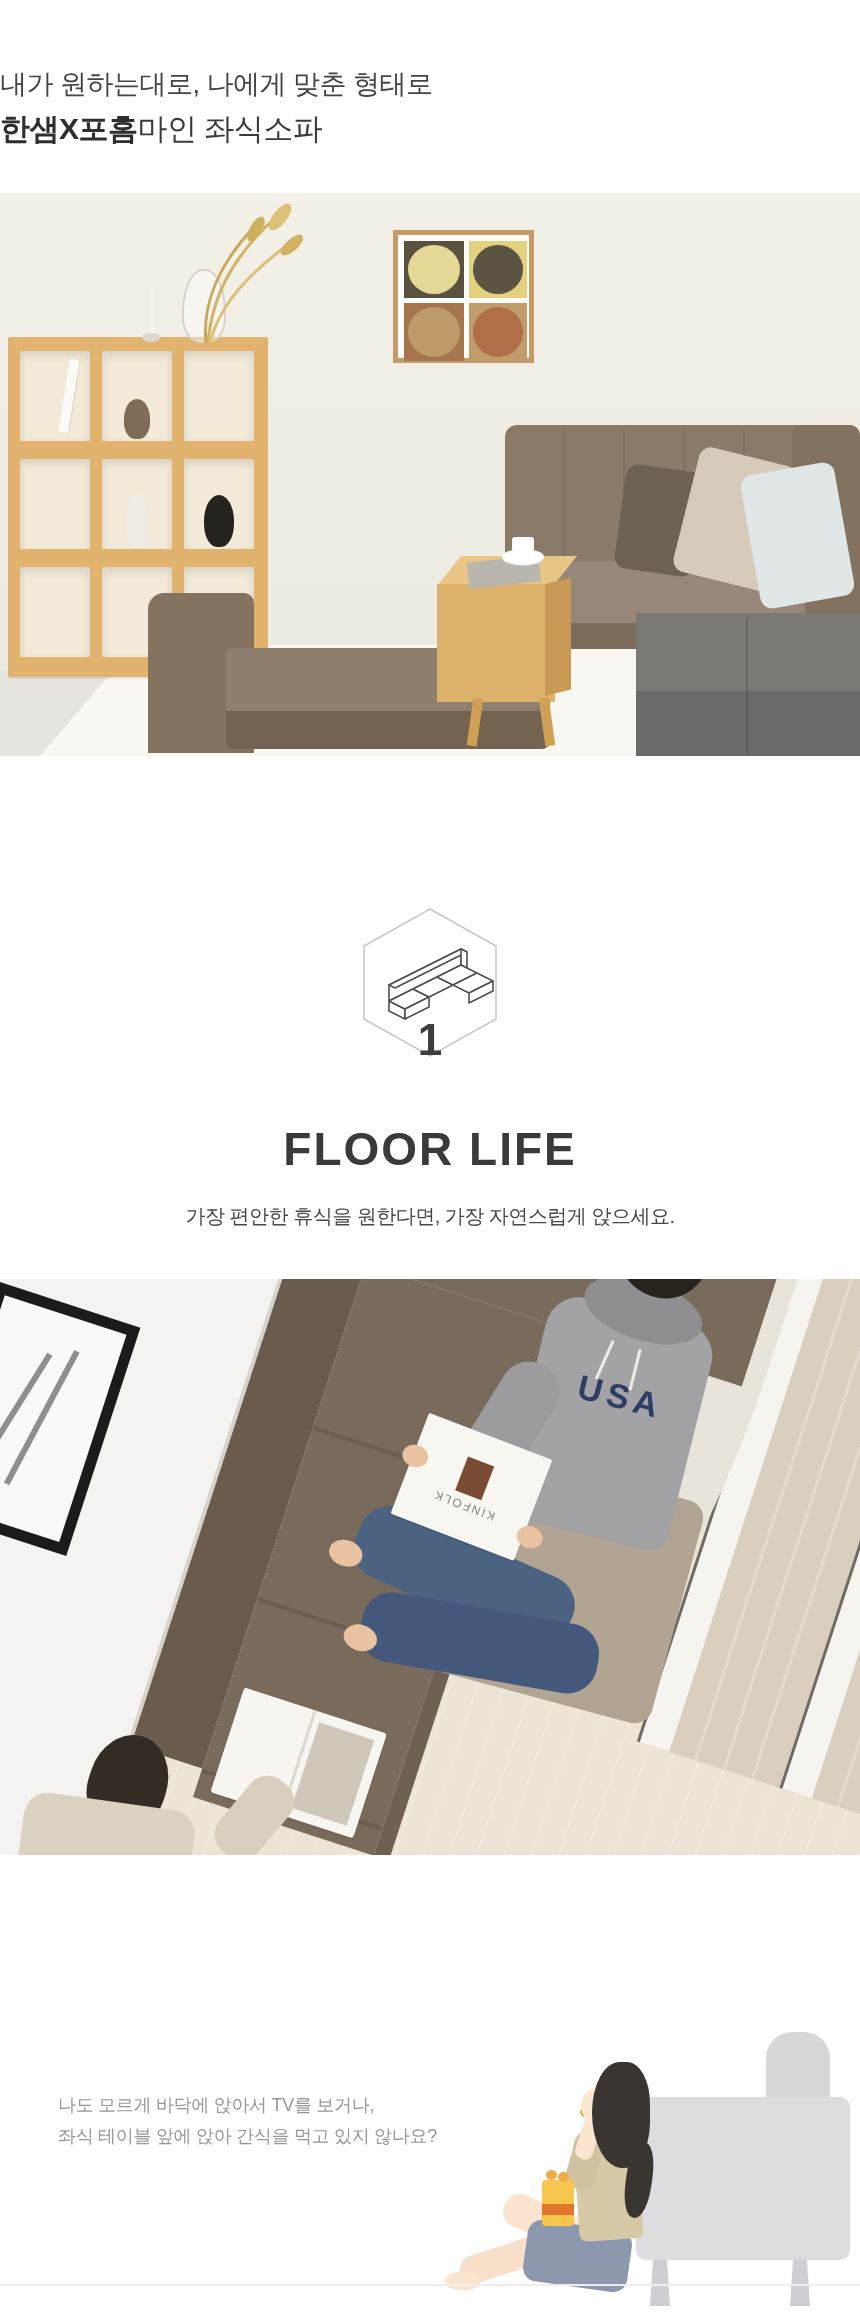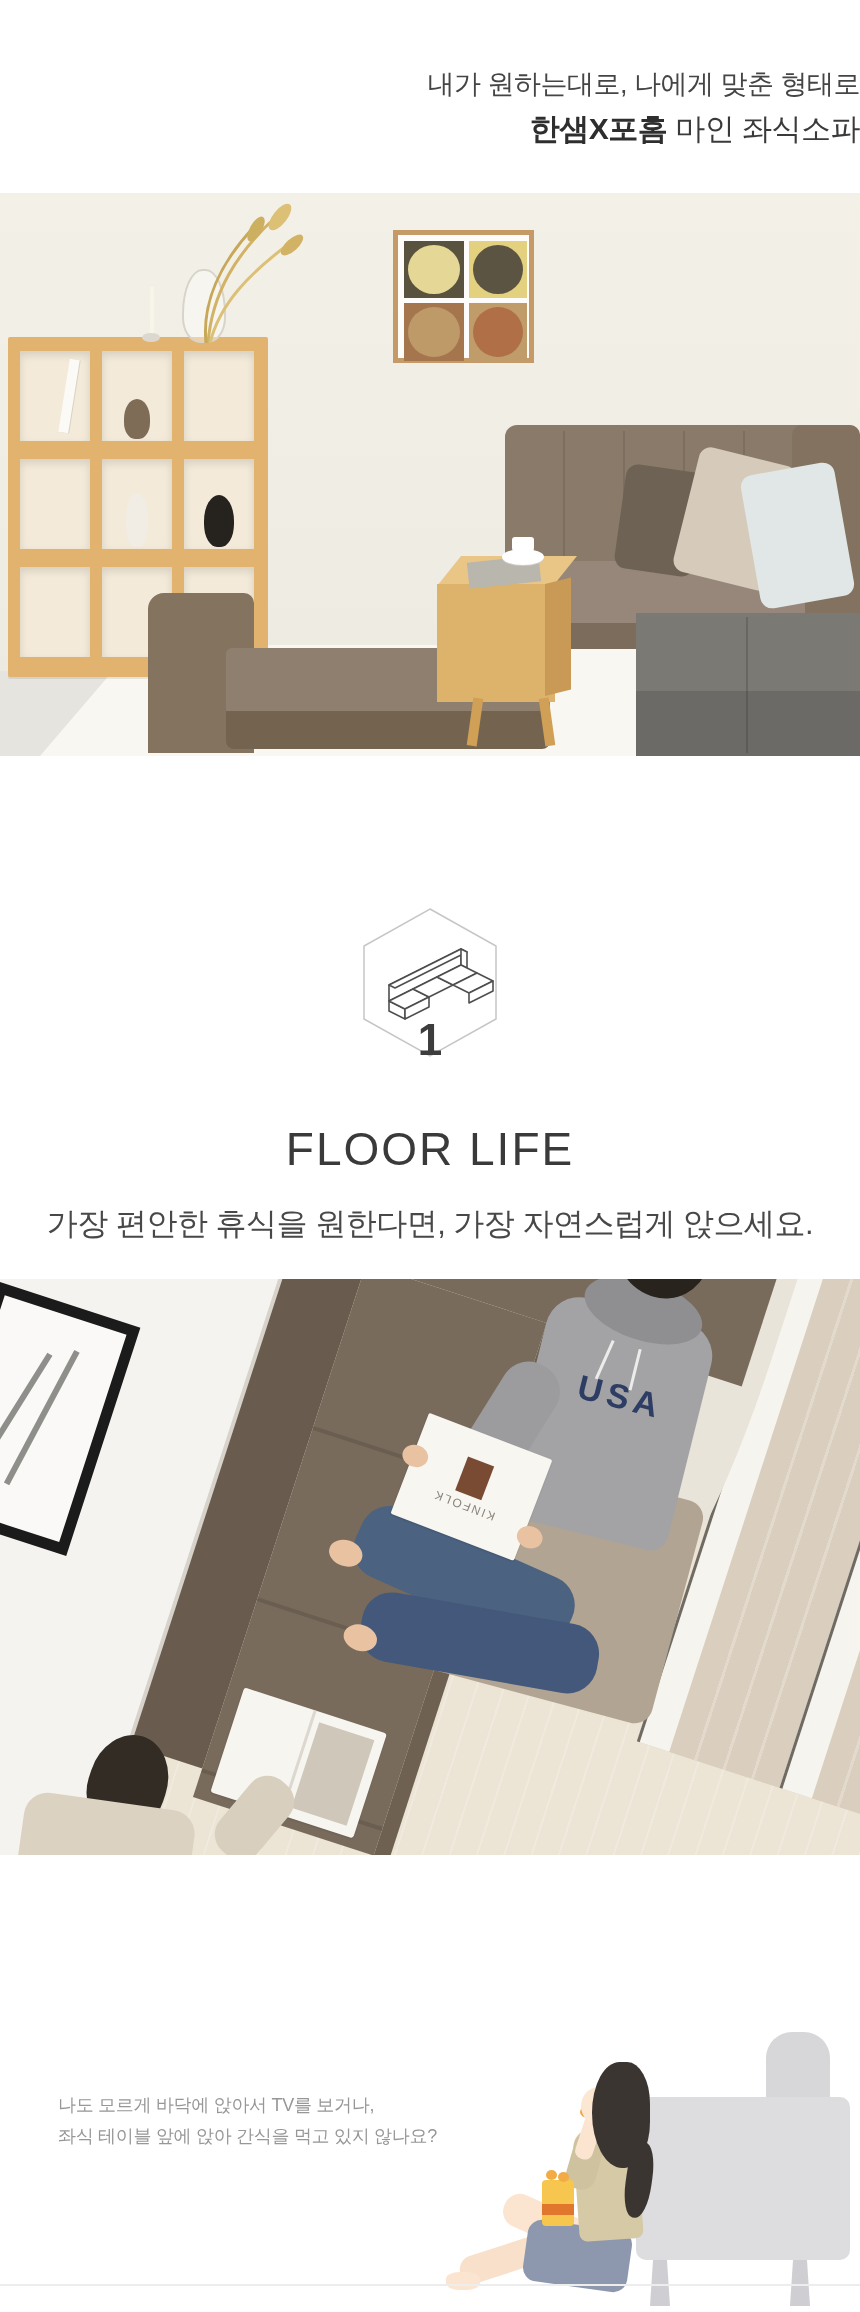--- a/index.html
+++ b/index.html
@@ -1,25 +1,25 @@
 <!DOCTYPE html>
 <html><head>
 <meta charset="utf-8">
 <style>
   html,body{margin:0;padding:0;background:#fff;}
   .page{position:relative;width:860px;height:2312px;overflow:hidden;background:#fff;
         font-family:"Liberation Sans","DejaVu Sans",sans-serif;color:#3a3a3a;}
   .a{position:absolute;}
 
   
-  .hdr{left:0;top:66px;width:860px;text-align:right;}
+  .hdr{left:0;top:66px;width:860px;text-align:left;}
   .hdr-tagline{font-size:27px;color:#454545;letter-spacing:-0.5px;}
   .hdr-title{margin-top:7px;font-size:30px;color:#3a3a3a;letter-spacing:-0.5px;}
   .hdr-brand{font-weight:bold;color:#2e2e2e;}
-  .hdr-product{margin-left:8px;}
+  .hdr-product{margin-left:0;}
 
   
   .hero{left:0;top:193px;width:860px;height:563px;overflow:hidden;background:#f1eee6;}
   .h-wall{inset:0;background:linear-gradient(180deg,#f3f0e8 0%,#efece3 70%,#ebe8e0 100%);}
   .h-floor{left:0;right:0;top:478px;height:85px;background:#e6e4de;}
   .h-rug{left:40px;top:452px;width:720px;height:111px;background:#f9f7f1;
          clip-path:polygon(95px 0,645px 0,720px 111px,0 111px);}
   .h-shelf{left:8px;top:144px;width:260px;height:340px;background:#e2b36e;border-radius:2px;box-shadow:0 2px 0 rgba(0,0,0,.08);}
   .h-cub{position:absolute;width:70px;height:90px;background:#f3ead9;box-shadow:inset 0 4px 8px rgba(0,0,0,.12);}
   .h-vase-brown{width:26px;height:40px;background:#7e6c57;border-radius:50% 50% 42% 42%;}
@@ -57,23 +57,23 @@
   .h-saucer{left:502px;top:356px;width:42px;height:16px;background:#fff;border-radius:50%;box-shadow:0 1px 0 #cfccc4;}
   .h-cup{left:512px;top:344px;width:22px;height:17px;background:#fff;border-radius:3px 3px 6px 6px;}
 
   
   .notice{left:0;top:786px;width:860px;text-align:center;font-size:19px;color:#383838;letter-spacing:-0.6px;}
 
   
   .badge{left:355px;top:905px;width:150px;height:158px;}
 
   
-  .fl-title{left:0;top:1122px;width:860px;text-align:center;font-size:46px;font-weight:400;
+  .fl-title{left:0;top:1122px;width:860px;text-align:center;font-size:46px;font-weight:700;
             letter-spacing:2px;color:#3a3a3a;}
-  .fl-sub{left:0;top:1203px;width:860px;text-align:center;font-size:31px;color:#484848;letter-spacing:-0.5px;}
+  .fl-sub{left:0;top:1203px;width:860px;text-align:center;font-size:20px;color:#484848;letter-spacing:-0.5px;}
 
   
   .p2{left:0;top:1279px;width:860px;height:576px;overflow:hidden;background:#ece4d5;}
   .p2-rot{position:absolute;left:-270px;top:-180px;width:1400px;height:940px;transform:rotate(18deg);}
   .p2-rug{inset:0;background:#ece4d5;
           background-image:repeating-linear-gradient(90deg,rgba(255,255,255,.22) 0 2px,transparent 2px 26px);}
   .p2-wall{left:0;top:0;width:470px;height:940px;background:#f4f3f0;}
   .p2-base{left:466px;top:0;width:6px;height:940px;background:#d7d3cb;}
   .p2-frame{left:200px;top:330px;width:150px;height:240px;background:#faf9f7;border:11px solid #1b1b1b;box-sizing:border-box;}
   .p2-art{position:absolute;background:#8e8e8a;width:6px;height:150px;}

